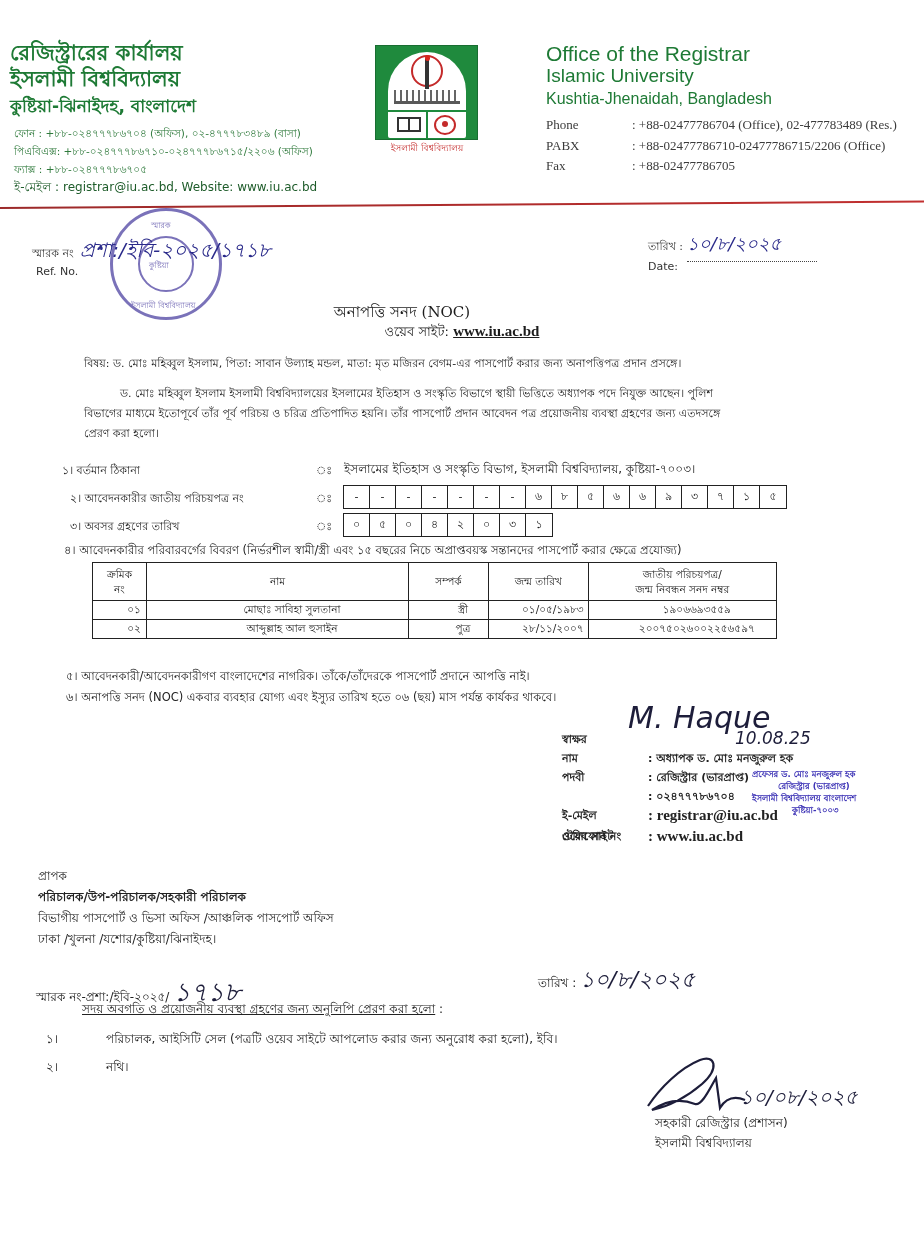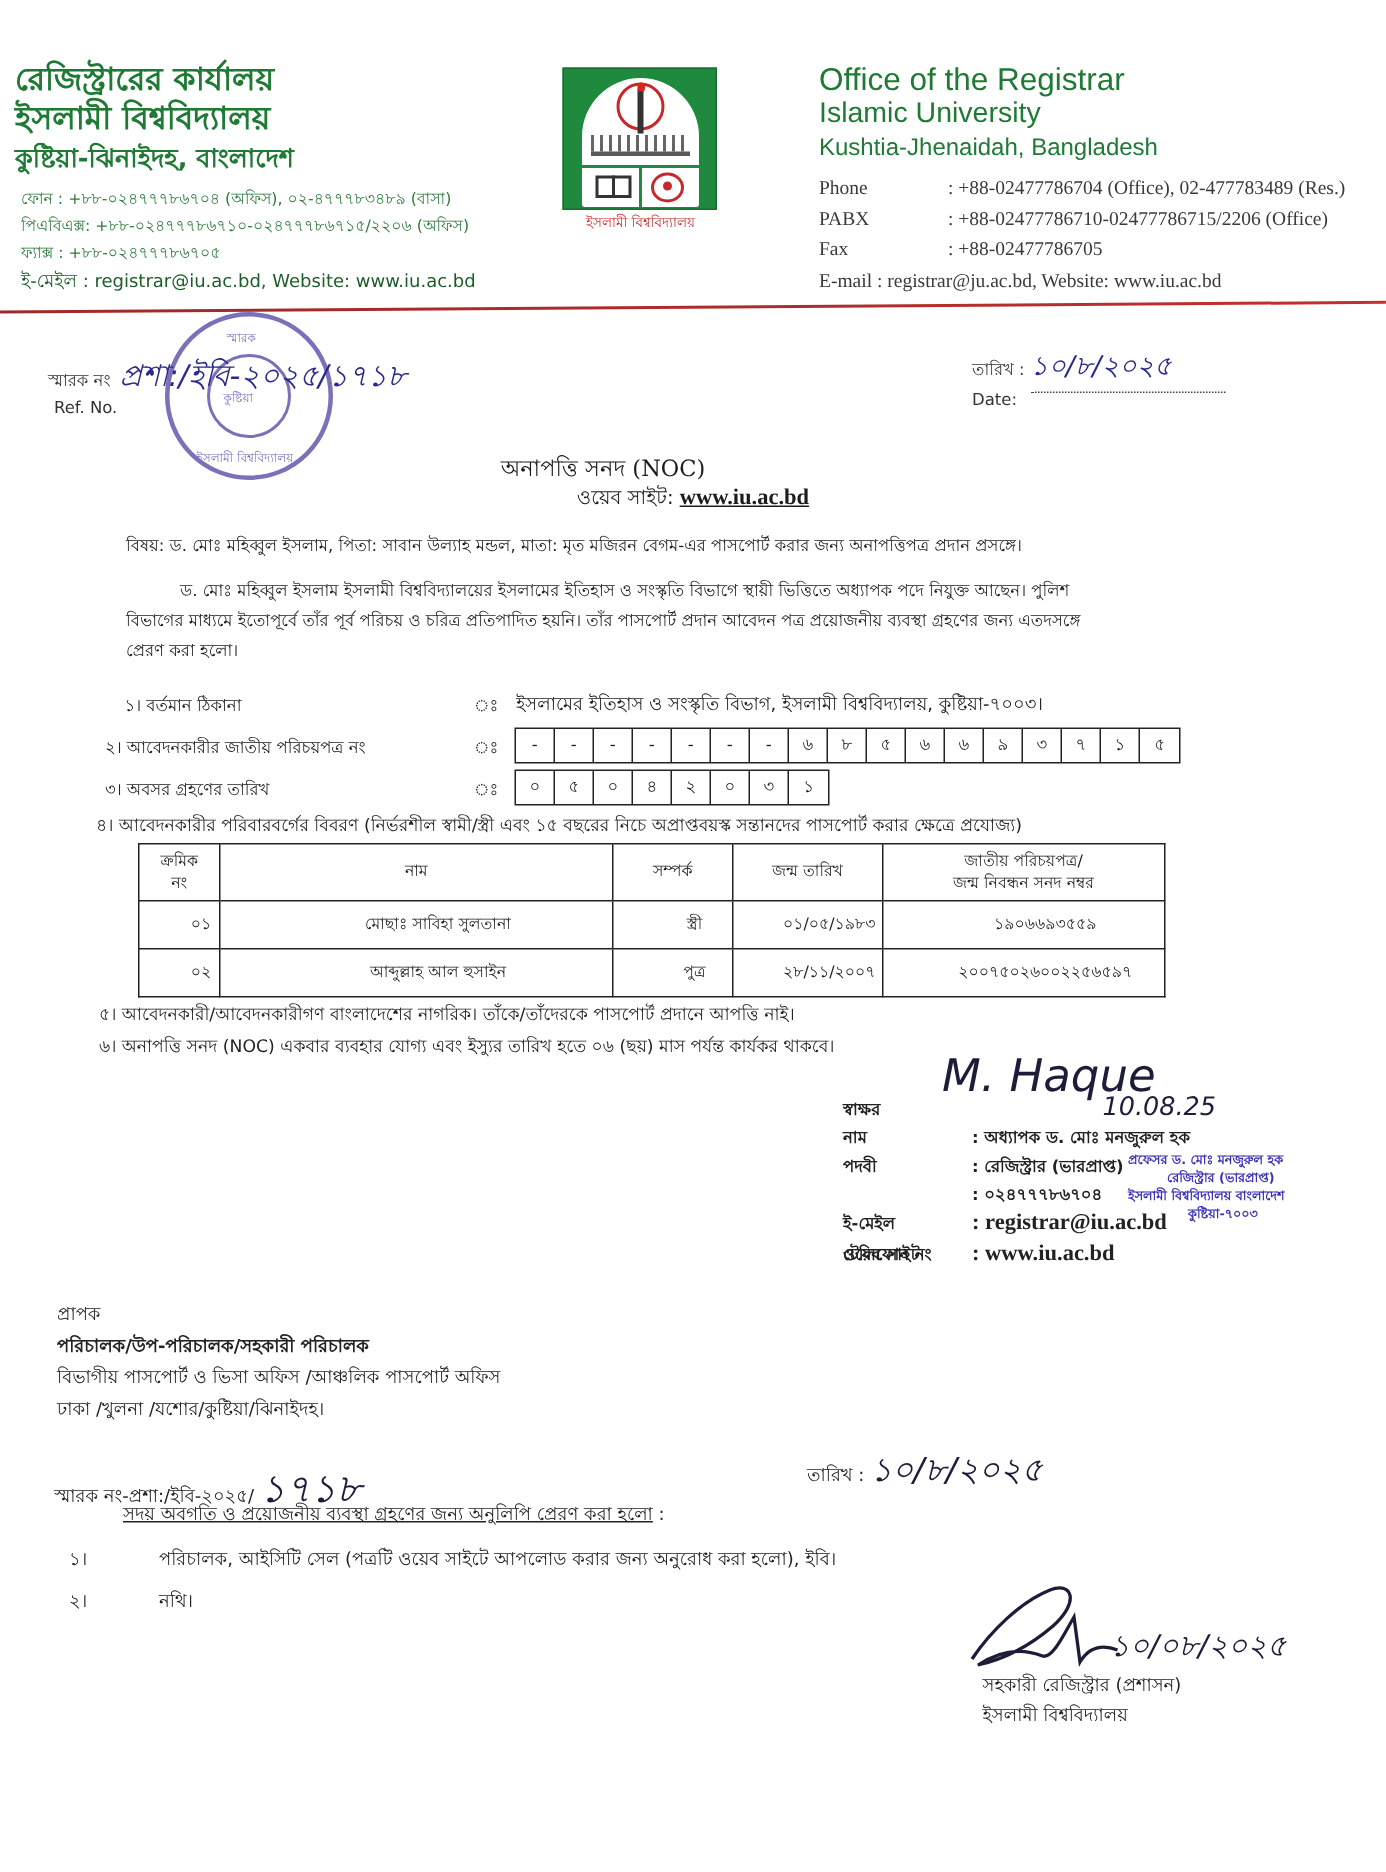--- a/index.html
+++ b/index.html
@@ -57,21 +57,21 @@
   .body-txt { font-size: 11px; line-height: 20px; color: #222; }
 
   .item { font-size: 11px; color: #222; }
   .boxes { display: flex; border: 1.5px solid #222; }
   .boxes .c { width: 26px; height: 22px; border-right: 1.5px solid #222; text-align: center; font-size: 11px; line-height: 22px; }
   .boxes .c:last-child { border-right: none; }
 
   table.fam { border-collapse: collapse; font-size: 10.5px; color: #222; }
   table.fam td, table.fam th { border: 1.3px solid #222; text-align: center; font-weight: normal; padding: 0 4px; }
   table.fam th { height: 38px; line-height: 15px; }
-  table.fam td { height: 32px; padding-left: 33px; }
+  table.fam td { height: 19px; padding-left: 33px; }
 
   .sig-lbl { font-size: 11px; color: #222; }
   .sig-val { font-size: 11px; color: #222; }
   .sig-val.en { font-family: "Liberation Serif", serif; font-size: 15px; }
   .seal { color: #3b31b5; font-size: 8.5px; font-weight: bold; line-height: 12px; }
 
   .recv { font-size: 12px; line-height: 21px; color: #222; }
   .memo { font-size: 12px; color: #222; }
   .underline { text-decoration: underline; }
 </style>
@@ -115,21 +115,20 @@
     <span>: +88-02477786704 (Office), 02-477783489 (Res.)</span>
   </div>
   <div class="row">
     <span class="lbl">PABX</span>
     <span>: +88-02477786710-02477786715/2206 (Office)</span>
   </div>
   <div class="row">
     <span class="lbl">Fax</span>
     <span>: +88-02477786705</span>
   </div>
-  <div>E-mail : registrar@ju.ac.bd, Website: www.iu.ac.bd</div>
 </div>
 
 <div class="rule"></div>
 
 <div class="abs stamp" style="left:110px; top:208px;">
   <div class="stamp-inner"></div>
   <div class="stamp-txt" style="left:38px; top:8px;">স্মারক</div>
   <div class="stamp-txt" style="left:36px; top:48px;">কুষ্টিয়া</div>
   <div class="stamp-txt" style="left:18px; top:88px;">ইসলামী বিশ্ববিদ্যালয়</div>
 </div>
@@ -150,21 +149,21 @@
 <div class="abs" style="left:0; top:322px; width:924px; text-align:center; font-size:13px;">
   <span>ওয়েব সাইট:</span>
   <span class="web-link">www.iu.ac.bd</span>
 </div>
 
 <div class="abs body-txt" style="left:84px; top:354px; width:820px;">বিষয়: ড. মোঃ মহিব্বুল ইসলাম, পিতা: সাবান উল্যাহ মন্ডল, মাতা: মৃত মজিরন বেগম-এর পাসপোর্ট করার জন্য অনাপত্তিপত্র প্রদান প্রসঙ্গে।</div>
 <div class="abs body-txt" style="left:120px; top:384px; width:790px;">ড. মোঃ মহিব্বুল ইসলাম ইসলামী বিশ্ববিদ্যালয়ের ইসলামের ইতিহাস ও সংস্কৃতি বিভাগে স্থায়ী ভিত্তিতে অধ্যাপক পদে নিযুক্ত আছেন। পুলিশ</div>
 <div class="abs body-txt" style="left:84px; top:404px; width:830px;">বিভাগের মাধ্যমে ইতোপূর্বে তাঁর পূর্ব পরিচয় ও চরিত্র প্রতিপাদিত হয়নি। তাঁর পাসপোর্ট প্রদান আবেদন পত্র প্রয়োজনীয় ব্যবস্থা গ্রহণের জন্য এতদসঙ্গে</div>
 <div class="abs body-txt" style="left:84px; top:424px;">প্রেরণ করা হলো।</div>
 
-<div class="abs item" style="left:83px; top:462px;">১। বর্তমান ঠিকানা</div>
+<div class="abs item" style="left:62px; top:462px;">১। বর্তমান ঠিকানা</div>
 <div class="abs item" style="left:316px; top:462px;">ঃ</div>
 <div class="abs item" style="left:344px; top:460px; font-size:12px;">ইসলামের ইতিহাস ও সংস্কৃতি বিভাগ, ইসলামী বিশ্ববিদ্যালয়, কুষ্টিয়া-৭০০৩।</div>
 
 <div class="abs item" style="left:70px; top:490px;">২। আবেদনকারীর জাতীয় পরিচয়পত্র নং</div>
 <div class="abs item" style="left:316px; top:490px;">ঃ</div>
 <div class="abs boxes" style="left:343px; top:485px;">
   <div class="c">-</div>
   <div class="c">-</div>
   <div class="c">-</div>
   <div class="c">-</div>

